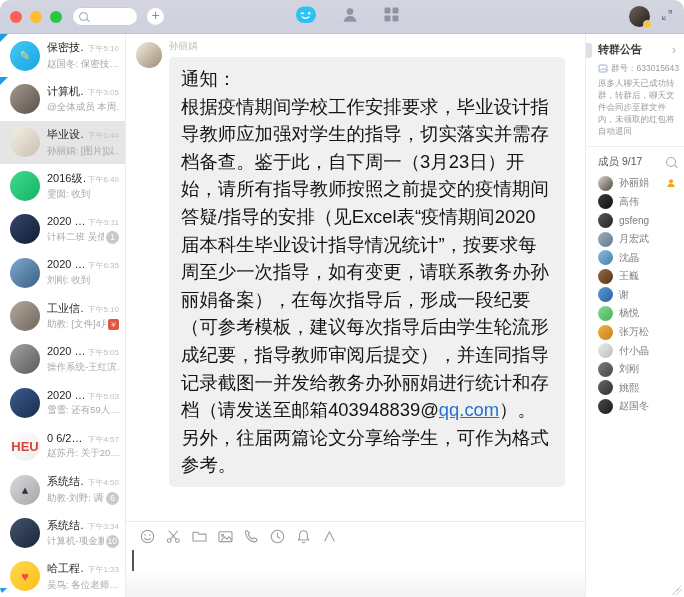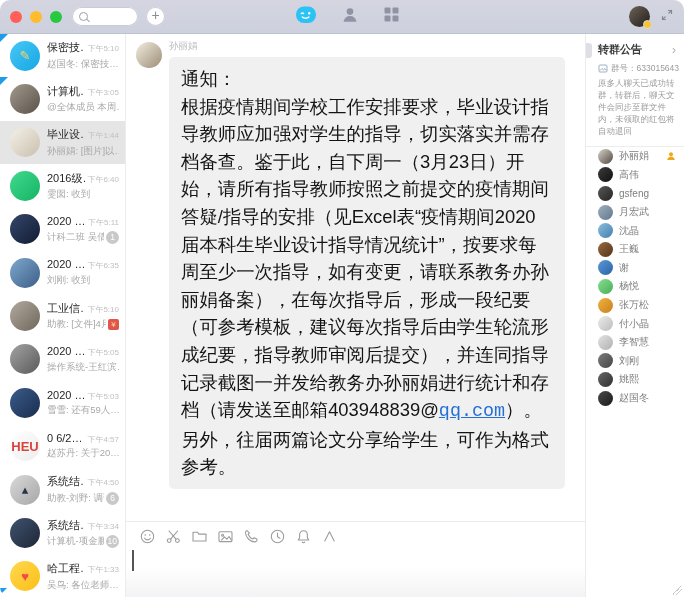--- a/index.html
+++ b/index.html
@@ -46,21 +46,21 @@
   .chat-header{height:30px;flex:none;display:flex;align-items:center;padding:0 12px;gap:12px;}
   .chat-title{font-size:12.5px;color:#333;flex:1;}
   .hicon{color:#9a9a9a;display:inline-flex;}
   .chat-body{flex:1;min-height:0;padding:6px 10px 0;box-sizing:border-box;}
   .msg{display:flex;}
   .msg-avatar{width:26px;height:26px;border-radius:50%;flex:none;background:linear-gradient(135deg,#f2ecdf,#9c8d76);margin-top:2px;}
   .msg-main{margin-left:7px;min-width:0;}
   .sender{font-size:9.5px;color:#bcbcbc;margin-bottom:4px;}
   .bubble{width:396px;box-sizing:border-box;background:var(--bubble);border-radius:5px;padding:8px 12px;
     font-size:18.4px;line-height:27.6px;color:#141414;white-space:pre-wrap;overflow-wrap:break-word;}
-  .maillink{color:var(--link);text-decoration:underline;cursor:pointer;font-family:Liberation Mono, monospace;}
+  .maillink{color:var(--link);text-decoration:underline;cursor:pointer;}
   .chat-input{flex:none;height:76px;border-top:1px solid #ebebee;display:flex;flex-direction:column;
     background:linear-gradient(#fff 60%,#f3f3f5);box-sizing:border-box;}
   .input-toolbar{display:flex;align-items:center;gap:9px;padding:6px 0 2px 13px;}
   .input-toolbar svg{display:block;}
   .input-box{flex:1;position:relative;}
   .caret{position:absolute;left:6px;top:3px;width:1.5px;height:21px;background:#555;}
   
   .rightpanel{width:99px;flex:none;border-left:1px solid #ececef;position:relative;display:flex;flex-direction:column;box-sizing:border-box;}
   .announcement{position:relative;padding:8px 2px 6px 12px;}
   .ann-tab{position:absolute;left:0;top:9px;width:6px;height:15px;background:#dfe0e6;border-radius:0 3px 3px 0;}
@@ -445,20 +445,24 @@
         <div class="ann-group">
           <span><svg width="10" height="9" viewBox="0 0 10 9" stroke="#9fb0c6" stroke-width="1" fill="none">
                 <rect x="1" y="1" width="8" height="7" rx="1"></rect>
                 <path d="M2 6.5l2-2 1.5 1.4L7 4.5l1.5 2"></path>
               </svg></span>
           <span>群号：633015643</span>
         </div>
         <div class="ann-text">原多人聊天已成功转群，转群后，聊天文件会同步至群文件内，未领取的红包将自动退回</div>
       </div>
       <div class="panel-divider"></div>
+      <div class="members-head">
+        <span class="mhead-label">成员 9/17</span>
+        <span class="mag gray"></span>
+      </div>
       <div class="member-list">
 
           <div class="member">
             <span class="mavatar" style="--c1: #d9d2c7; --c2: #4f4a43;"></span>
             <span class="mname">孙丽娟</span>
             <span class="owner">
               <svg width="10" height="10" viewBox="0 0 10 10" fill="#f0a818">
                 <circle cx="5" cy="3.2" r="2"></circle>
                 <path d="M1.2 9c.4-2.2 2-3.4 3.8-3.4S8.4 6.8 8.8 9z"></path>
               </svg>
@@ -513,25 +517,20 @@
             <span class="mname">张万松</span>
 
           </div>
 
           <div class="member">
             <span class="mavatar" style="--c1: #ececec; --c2: #bcbcbc;"></span>
             <span class="mname">付小晶</span>
 
           </div>
 
-          <div class="member">
-            <span class="mavatar" style="--c1: #e3e3e3; --c2: #b0b0b0;"></span>
-            <span class="mname">李智慧</span>
-
-          </div>
 
           <div class="member">
             <span class="mavatar" style="--c1: #7d7d7d; --c2: #454545;"></span>
             <span class="mname">刘刚</span>
 
           </div>
 
 
 
           <div class="member">

